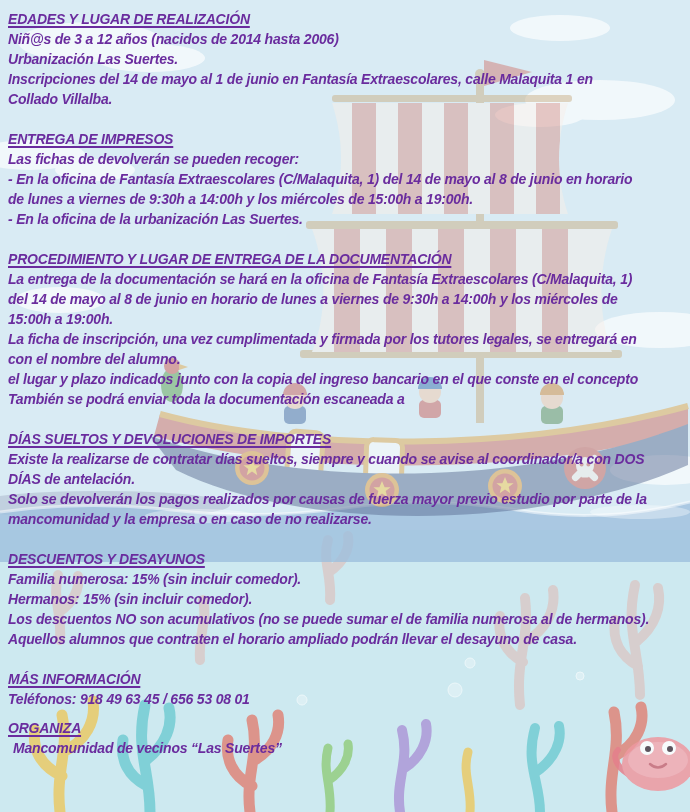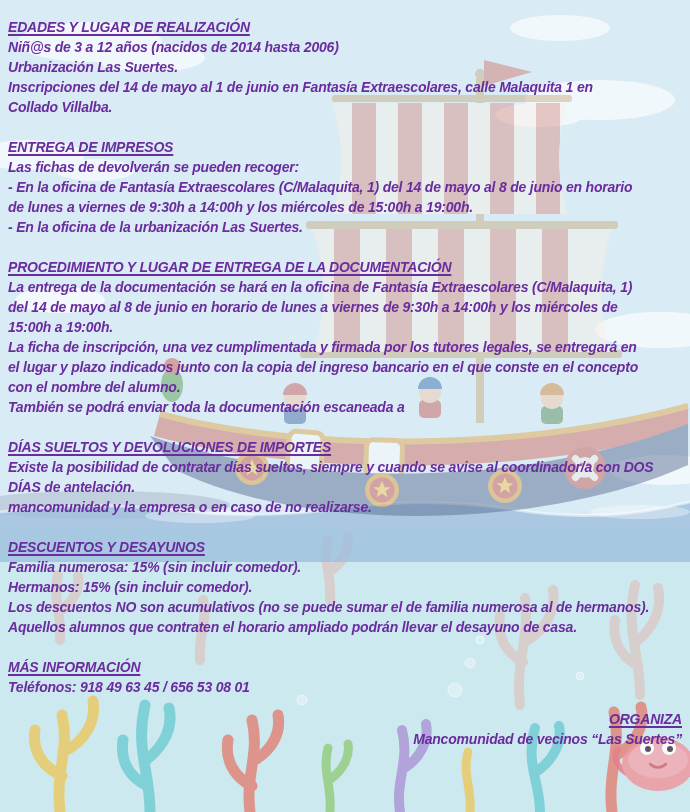--- a/index.html
+++ b/index.html
@@ -9,23 +9,23 @@
     font-family:"Liberation Sans",sans-serif;
   }
   svg.bg{position:absolute;left:0;top:0;width:690px;height:812px;}
   .content{
     position:relative;z-index:2;
     padding:5px 8px 0 8px;
     color:#6a2c9e;
     font-style:italic;font-weight:bold;
     font-size:14px;line-height:20px;letter-spacing:-0.2px;
   }
-  .sec{margin:12px 0 20px 0;}
+  .sec{margin:4px 0 20px 0;}
   .sec.tight{margin-bottom:9px;}
-  .sec:last-child{margin-bottom:0;text-align:right;}
+  .sec:last-child{margin-bottom:0;}
   .heading{
     margin:0;font-size:14px;font-weight:bold;font-style:italic;
     text-decoration:underline;text-decoration-thickness:1.5px;text-underline-offset:2px;
     white-space:nowrap;
   }
   .line{white-space:nowrap;}
   .indent{padding-left:5px;font-style:italic;}
 </style>
 </head>
 <body>
@@ -207,29 +207,30 @@
       <div class="line">de lunes a viernes de 9:30h a 14:00h y los miércoles de 15:00h a 19:00h.</div>
       <div class="line">- En la oficina de la urbanización Las Suertes.</div>
     </div>
 
     <div class="sec">
       <h2 class="heading">PROCEDIMIENTO Y LUGAR DE ENTREGA DE LA DOCUMENTACIÓN</h2>
       <div class="line">La entrega de la documentación se hará en la oficina de Fantasía Extraescolares (C/Malaquita, 1)</div>
       <div class="line">del 14 de mayo al 8 de junio en horario de lunes a viernes de 9:30h a 14:00h y los miércoles de</div>
       <div class="line">15:00h a 19:00h.</div>
       <div class="line">La ficha de inscripción, una vez cumplimentada y firmada por los tutores legales, se entregará en</div>
+      <div class="line">con el nombre del alumno.</div>
       <div class="line">el lugar y plazo indicados junto con la copia del ingreso bancario en el que conste en el concepto</div>
-      <div class="line">con el nombre del alumno.</div>
       <div class="line">También se podrá enviar toda la documentación escaneada a</div>
     </div>
 
     <div class="sec">
       <h2 class="heading">DÍAS SUELTOS Y DEVOLUCIONES DE IMPORTES</h2>
-      <div class="line">Existe la posibilidad de contratar días sueltos, siempre y cuando se avise al coordinador/a con DOS</div>
+      <div class="line">Existe la realizarse de contratar días sueltos, siempre y cuando se avise al coordinador/a con DOS</div>
       <div class="line">DÍAS de antelación.</div>
+      <div class="line">Solo se devolverán los pagos realizados por causas de fuerza mayor previo estudio por parte de la</div>
       <div class="line">mancomunidad y la empresa o en caso de no realizarse.</div>
     </div>
 
     <div class="sec">
       <h2 class="heading">DESCUENTOS Y DESAYUNOS</h2>
       <div class="line">Familia numerosa: 15% (sin incluir comedor).</div>
       <div class="line">Hermanos: 15% (sin incluir comedor).</div>
       <div class="line">Los descuentos NO son acumulativos (no se puede sumar el de familia numerosa al de hermanos).</div>
       <div class="line">Aquellos alumnos que contraten el horario ampliado podrán llevar el desayuno de casa.</div>
     </div>

